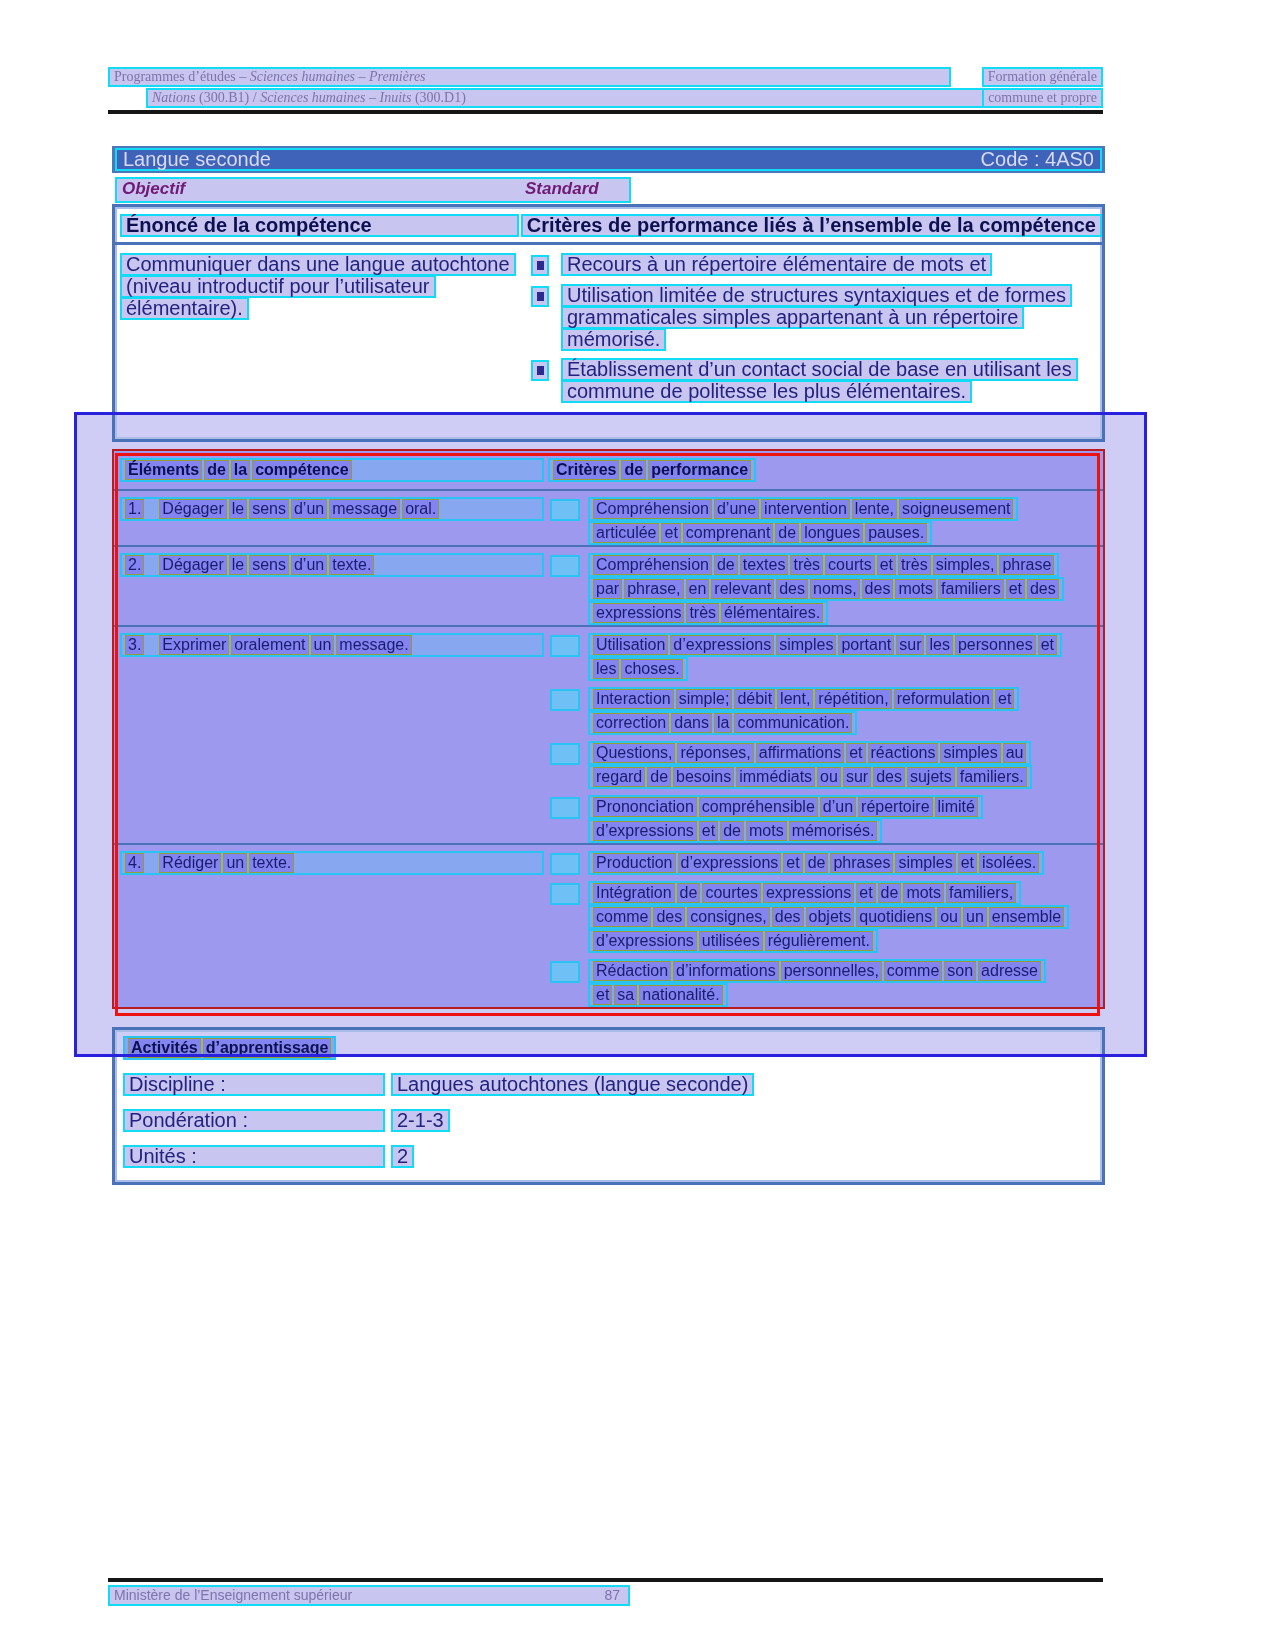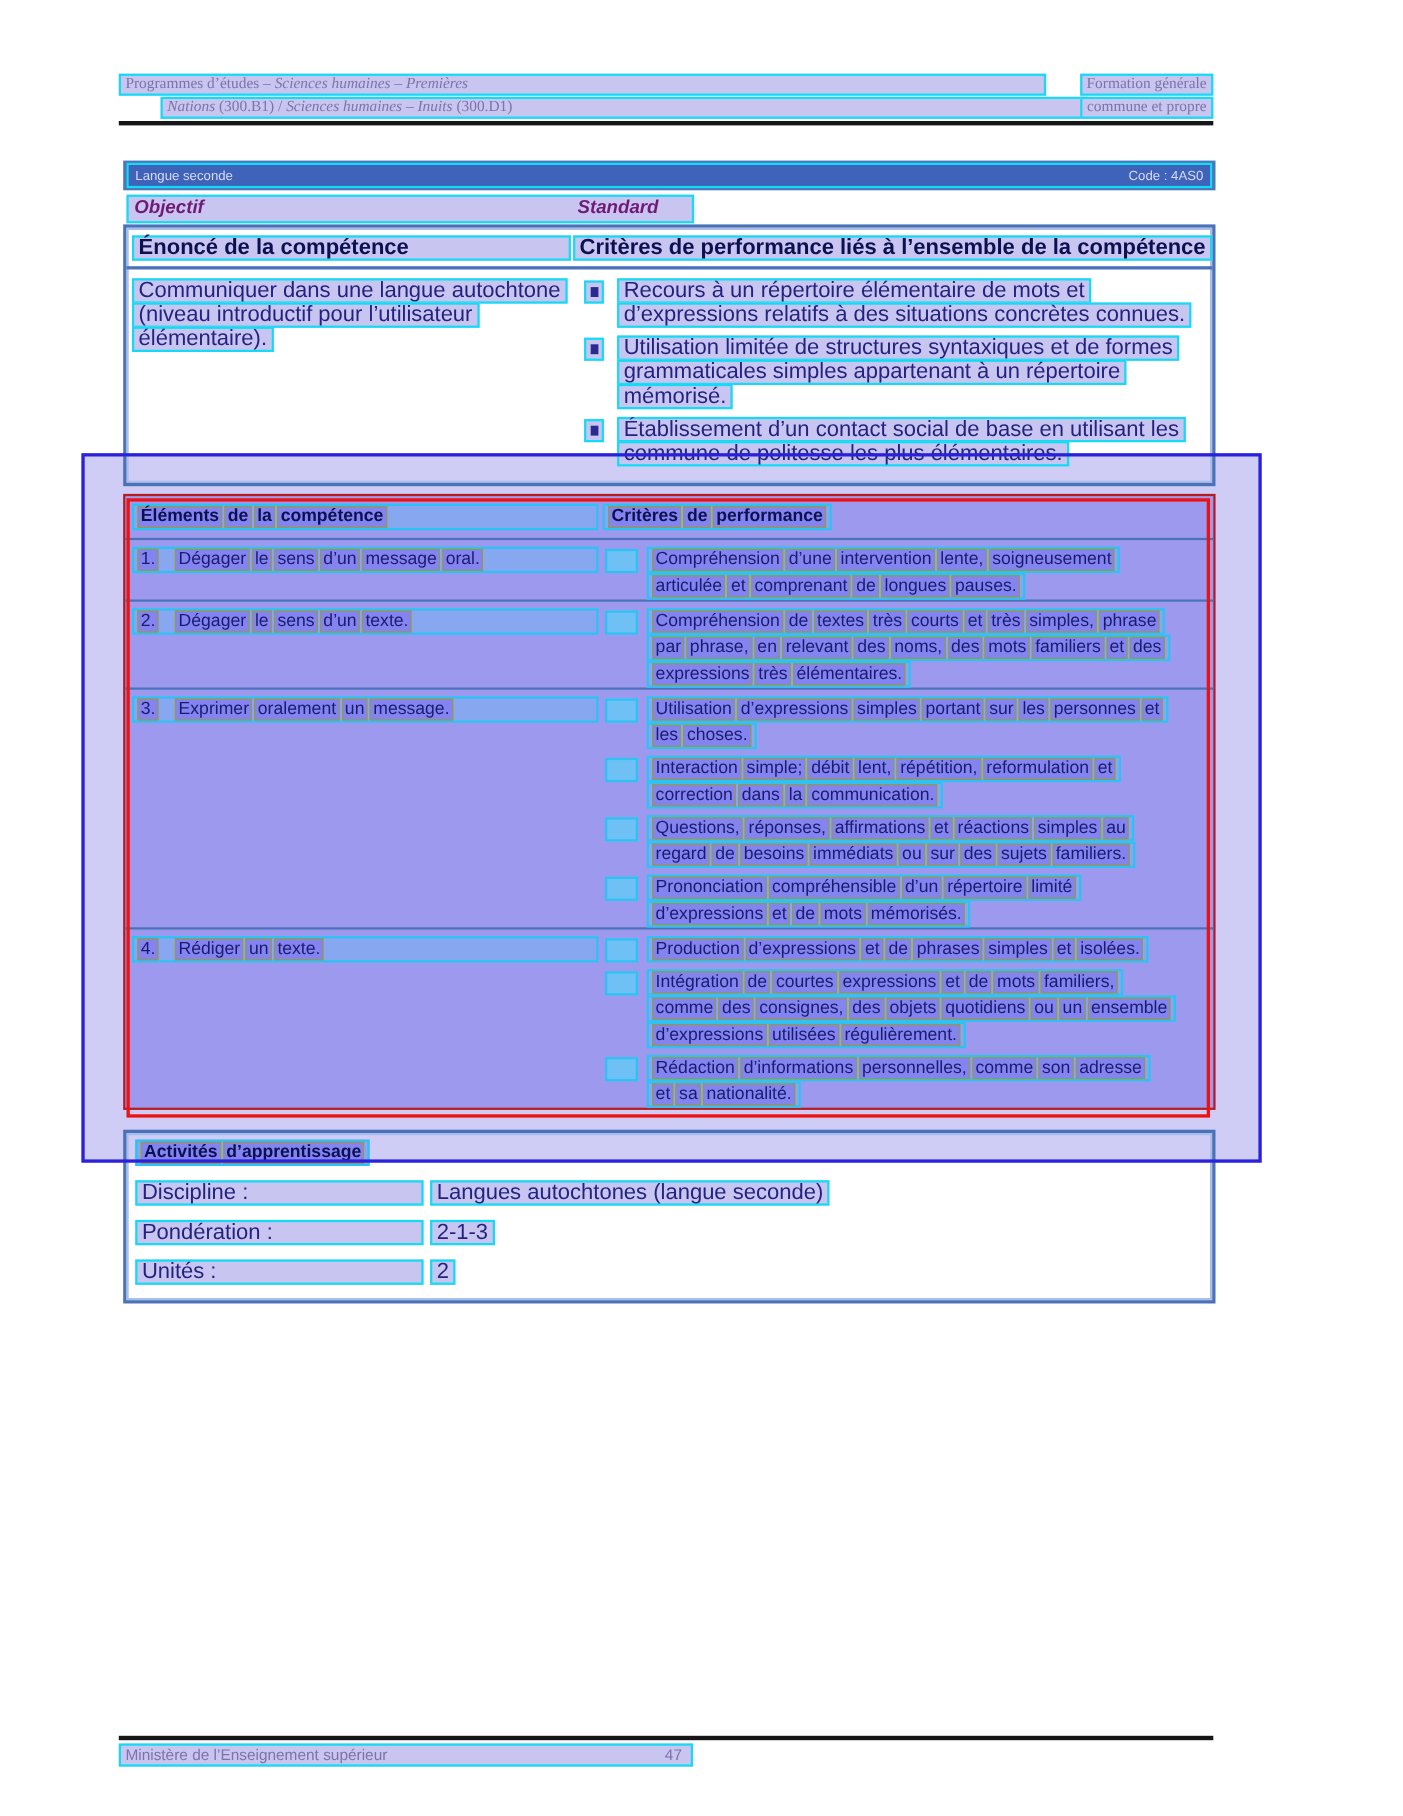--- a/index.html
+++ b/index.html
@@ -15,21 +15,21 @@
   .bold{font-weight:bold;color:#0c1050;}
 
   
   .rule{position:absolute;background:#161616;height:4px;}
 
   
   .bar{position:absolute;left:112px;top:146px;width:993px;height:27px;background:#4a78bb;
        box-sizing:border-box;padding:2px 3px;}
   .barin{height:100%;background:#3f63b8;border:2px solid #12dcf5;box-sizing:border-box;
          display:flex;justify-content:space-between;align-items:center;padding:0 6px;
-         color:#d8daf6;font-size:12px;}
+         color:#d8daf6;font-size:20px;}
 
   
   .objbox{position:absolute;left:115px;top:177px;width:512px;height:22px;background:#c8c5f0;
           border:2px solid #12dcf5;font-size:17px;font-weight:bold;font-style:italic;color:#701a75;}
   .objbox .std{position:absolute;left:408px;top:0;}
   .objbox .obj{position:absolute;left:5px;top:0;}
 
   
   .t1{position:absolute;left:112px;top:204px;width:993px;height:238px;box-sizing:border-box;
       border:3px solid #4a72b8;box-shadow:inset 0 0 0 2px #a9bde8;background:transparent;}
@@ -121,21 +121,20 @@
         <div class="lnrow"><span class="hl">(niveau introductif pour l’utilisateur</span></div>
         <div class="lnrow"><span class="hl">élémentaire).</span></div>
       </div>
       <div class="col-r">
         <div class="bgroup">
           <span class="bmark1">
               <span class="sq"></span>
             </span>
           <div>
             <div class="lnrow"><span class="hl">Recours à un répertoire élémentaire de mots et</span></div>
-            <div class="lnrow"><span class="hl">d’expressions relatifs à des situations concrètes connues.</span></div>
           </div>
         </div>
         <div class="bgroup">
           <span class="bmark1">
               <span class="sq"></span>
             </span>
           <div>
             <div class="lnrow"><span class="hl">Utilisation limitée de structures syntaxiques et de formes</span></div>
             <div class="lnrow"><span class="hl">grammaticales simples appartenant à un répertoire</span></div>
             <div class="lnrow"><span class="hl">mémorisé.</span></div>
@@ -272,16 +271,16 @@
       <span class="hl val">2</span>
     </div>
   </div>
 
   <div class="overlay-border"></div>
   <div class="redbox"></div>
 
   <div class="rule" style="left:108px;top:1578px;width:995px;"></div>
   <div class="footbox">
     <span>Ministère de l’Enseignement supérieur</span>
-    <span>47</span>
+    <span>87</span>
   </div>
 
 </div>
 
 </body></html>

